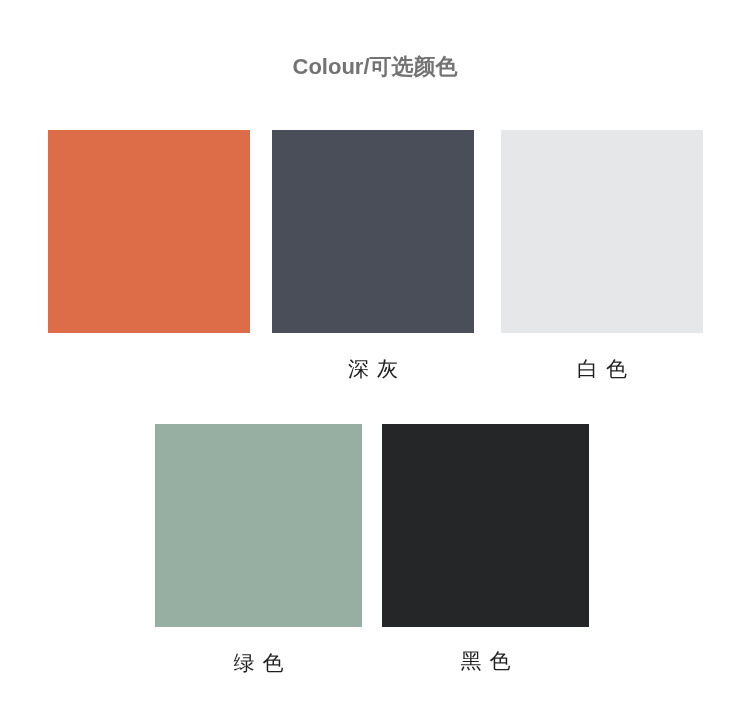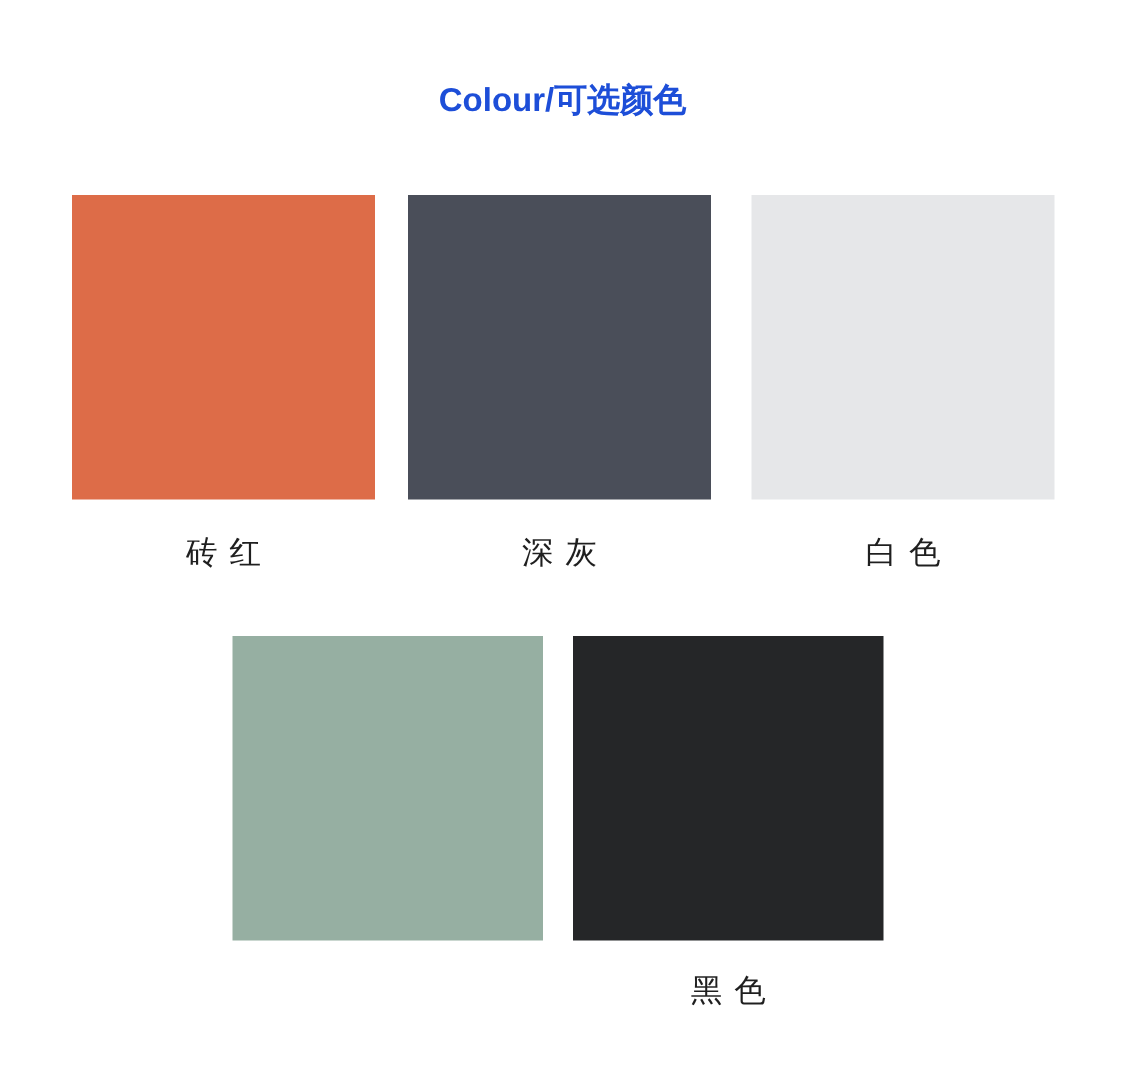--- a/index.html
+++ b/index.html
@@ -23,21 +23,21 @@
   }
 
   .section-title {
     position: absolute;
     top: 52px;
     left: 0;
     width: 750px;
     text-align: center;
     font-size: 22px;
     font-weight: bold;
-    color: #1d4ed8;
+    color: #737373;
     letter-spacing: 0px;
     line-height: 30px;
     white-space: nowrap;
   }
 
   .swatch-grid {
     position: absolute;
     top: 0;
     left: 0;
     width: 750px;
@@ -87,35 +87,35 @@
 <body>
 
 <div class="colour-section">
 
   <div class="section-title">Colour/可选颜色</div>
 
   <div class="swatch-grid">
 
     <div class="swatch-card card-pos-0">
       <span class="swatch-chip chip-0" style="background: rgb(221, 108, 72);"></span>
-      <span class="swatch-label">砖红</span>
     </div>
 
     <div class="swatch-card card-pos-1">
       <span class="swatch-chip chip-1" style="background: rgb(74, 78, 89);"></span>
       <span class="swatch-label">深灰</span>
     </div>
 
     <div class="swatch-card card-pos-2">
       <span class="swatch-chip chip-2" style="background: rgb(230, 231, 233);"></span>
       <span class="swatch-label">白色</span>
     </div>
 
     <div class="swatch-card card-pos-3">
       <span class="swatch-chip chip-3" style="background: rgb(150, 175, 162);"></span>
+      <span class="swatch-label">绿色</span>
     </div>
 
     <div class="swatch-card card-pos-4">
       <span class="swatch-chip chip-4" style="background: rgb(37, 38, 40);"></span>
       <span class="swatch-label">黑色</span>
     </div>
 
   </div>
 </div>
 

